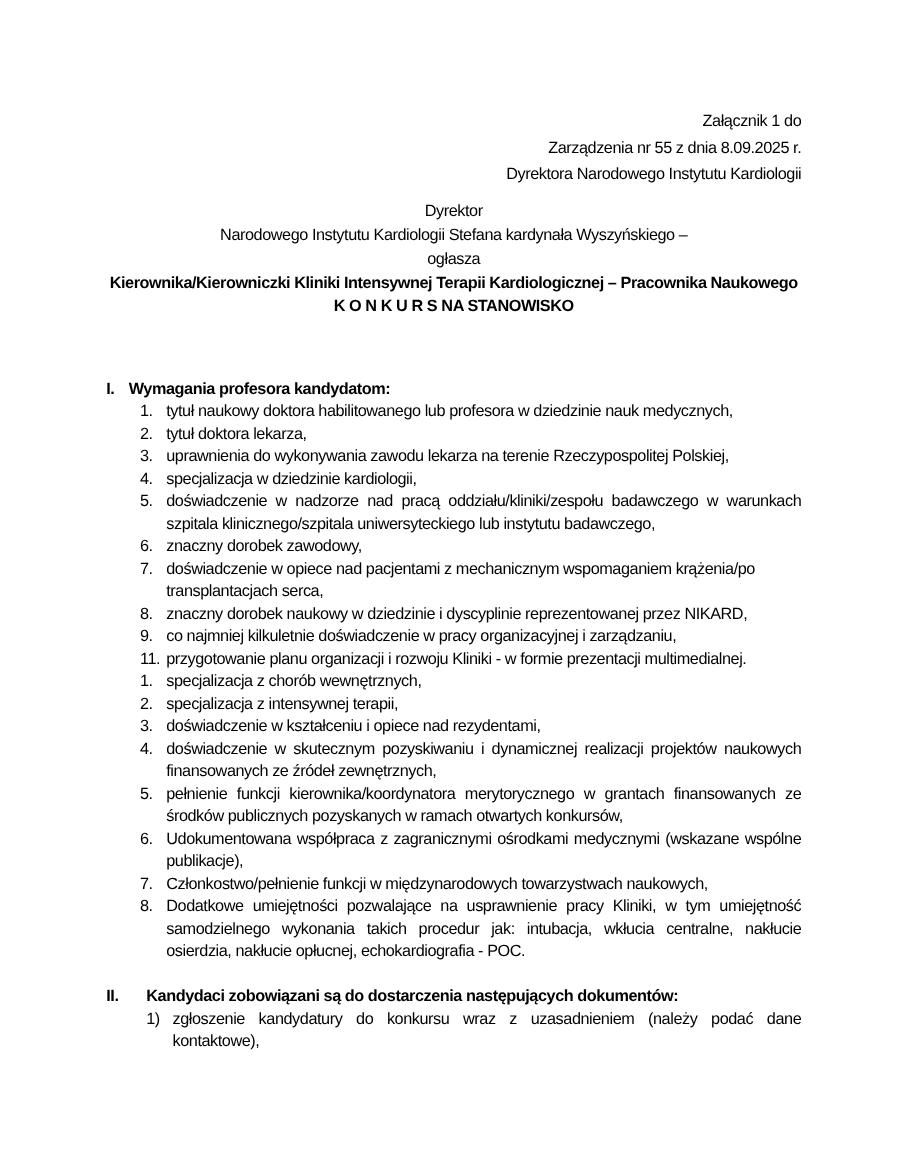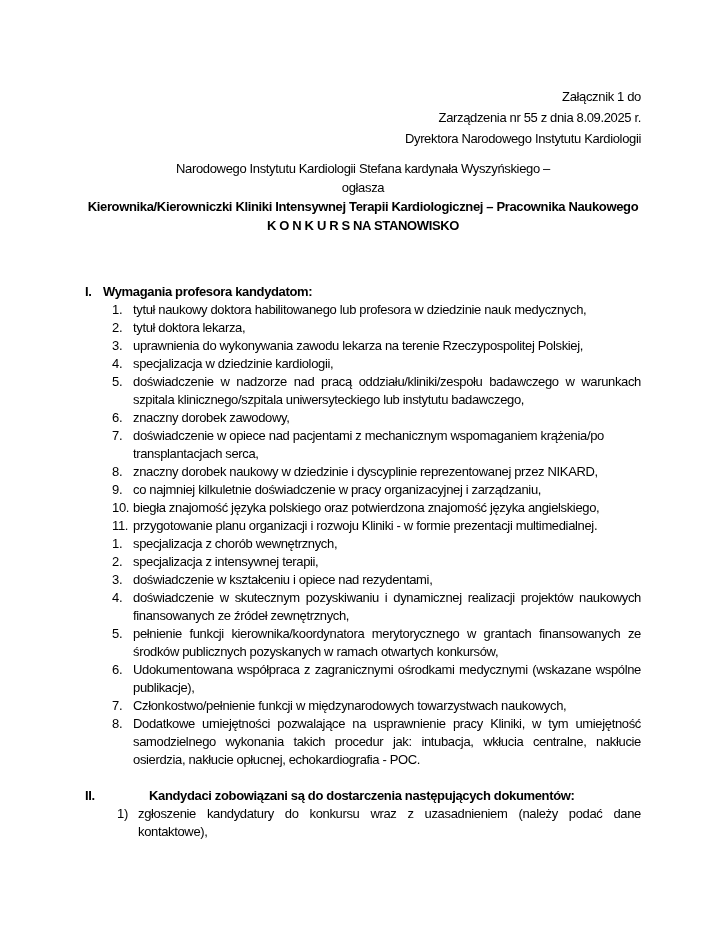--- a/index.html
+++ b/index.html
@@ -14,21 +14,21 @@
     line-height: 18px;
     letter-spacing: -0.35px;
     padding: 86px 83px 0 85px;
     overflow: hidden;
   }
   .attachment { text-align: right; line-height: 21px; }
   .preamble   { text-align: center; line-height: 19px; margin-top: 10px; }
   .bold       { font-weight: bold; }
   .sec        { display: flex; font-weight: bold; line-height: 18px; }
   .sec1       { margin-top: 48px; }
-  .sec2       { margin-top: 18px; gap: 32px; }
+  .sec2       { margin-top: 18px; }
   .sec-marker1 { flex: 0 0 18px; }
   .sec-marker2 { flex: 0 0 32px; }
   ul.doc-list  { list-style: none; margin: 0; padding: 0 0 0 27px; line-height: 18px; }
   ul.doc-list2 { padding-left: 32px; }
   li.doc-item  { display: flex; }
   .item-n      { flex: 0 0 21px; }
   .item-t      { flex: 1; }
   .just        { text-align: justify; }
   .assets-heading { font-weight: bold; margin-top: 18px; line-height: 18px; }
 </style>
@@ -37,20 +37,21 @@
 
 <div>
 
   <div class="attachment">
     <div>Załącznik 1 do</div>
     <div>Zarządzenia nr 55 z dnia 8.09.2025 r.</div>
     <div>Dyrektora Narodowego Instytutu Kardiologii</div>
   </div>
 
   <div class="preamble">
+    <div>Dyrektor</div>
     <div>Narodowego Instytutu Kardiologii Stefana kardynała Wyszyńskiego –</div>
     <div>ogłasza</div>
     <div class="bold">Kierownika/Kierowniczki Kliniki Intensywnej Terapii Kardiologicznej – Pracownika Naukowego</div>
     <div class="bold">K O N K U R S NA STANOWISKO</div>
   </div>
 
   <div class="sec sec1">
     <span class="sec-marker1">I.</span>
     <span>Wymagania profesora kandydatom:</span>
   </div>
@@ -84,24 +85,20 @@
       <span class="item-n">7.</span>
       <span class="item-t">doświadczenie w opiece nad pacjentami z mechanicznym wspomaganiem krążenia/po transplantacjach serca,</span>
     </li>
     <li class="doc-item">
       <span class="item-n">8.</span>
       <span class="item-t just">znaczny dorobek naukowy w dziedzinie i dyscyplinie reprezentowanej przez NIKARD,</span>
     </li>
     <li class="doc-item">
       <span class="item-n">9.</span>
       <span class="item-t just">co najmniej kilkuletnie doświadczenie w pracy organizacyjnej i zarządzaniu,</span>
-    </li>
-    <li class="doc-item">
-      <span class="item-n">10.</span>
-      <span class="item-t just">biegła znajomość języka polskiego oraz potwierdzona znajomość języka angielskiego,</span>
     </li>
     <li class="doc-item">
       <span class="item-n">11.</span>
       <span class="item-t just">przygotowanie planu organizacji i rozwoju Kliniki - w formie prezentacji multimedialnej.</span>
     </li>
   </ul>
 
 
   <ul class="doc-list">
     <li class="doc-item">

